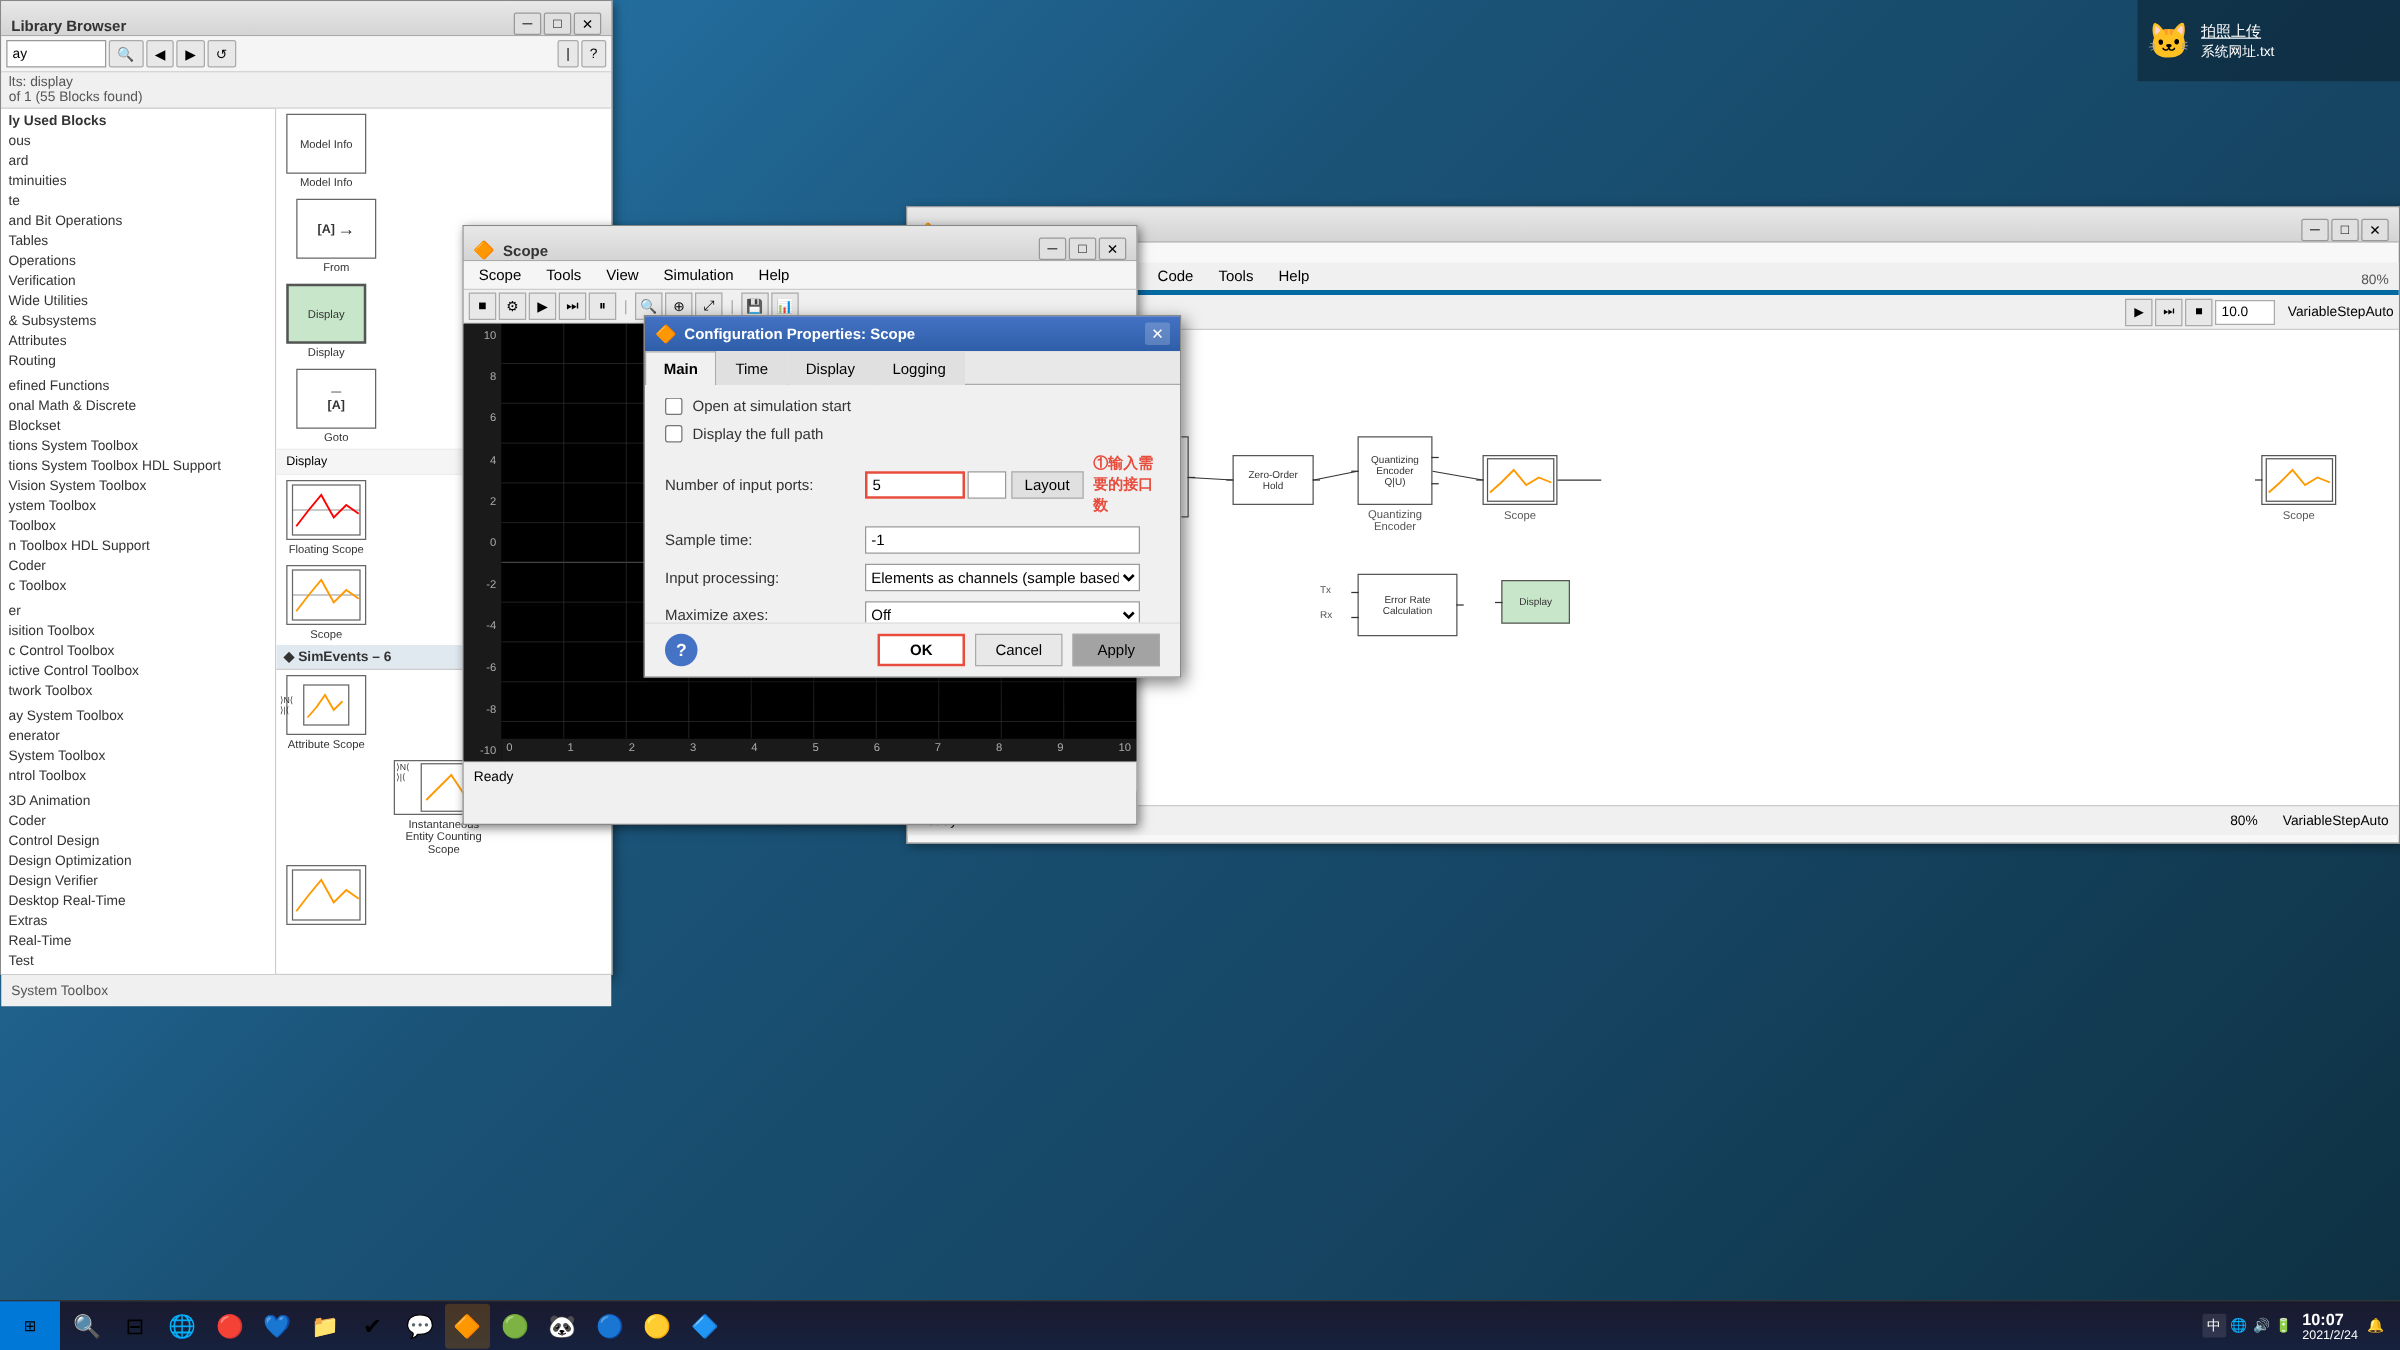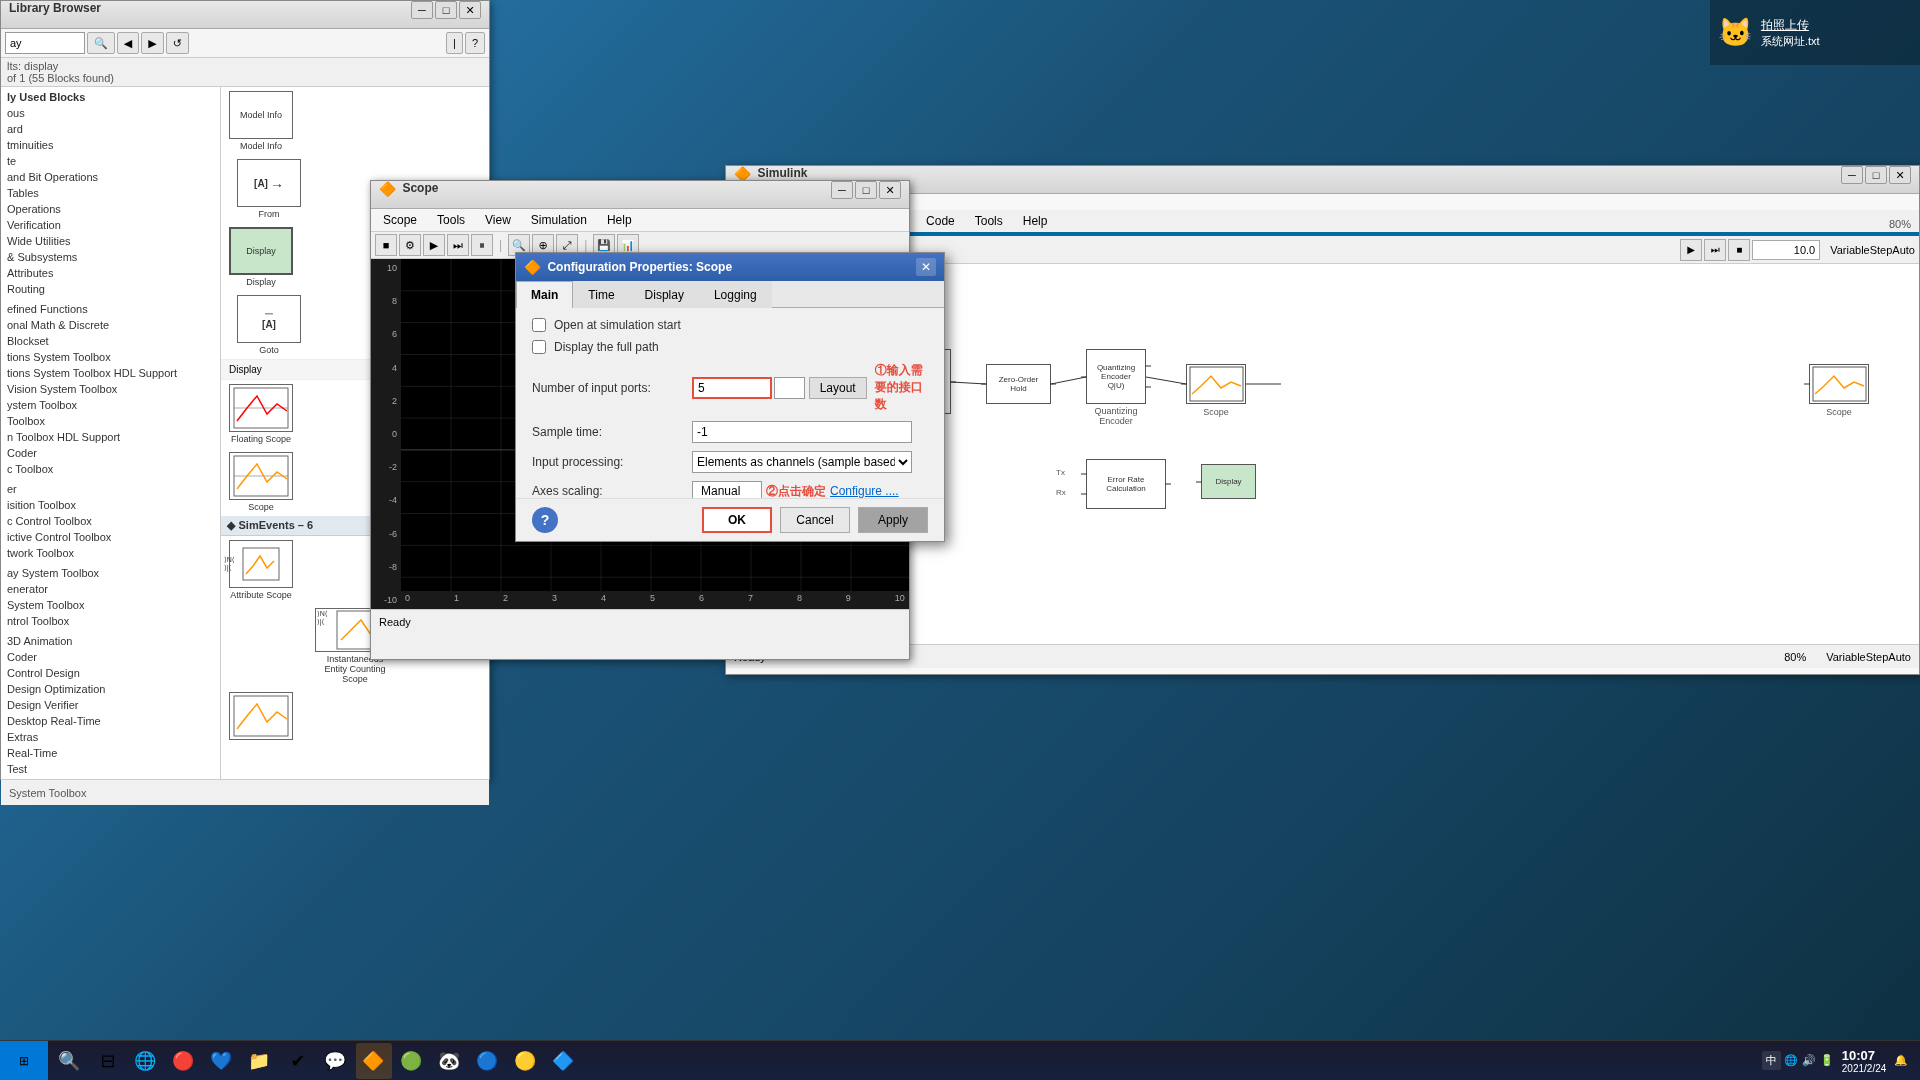--- a/index.html
+++ b/index.html
@@ -30,21 +30,21 @@
 
     
     .library-browser {
       position: absolute; top: 0; left: 0; width: 490px; height: 780px;
       background: #f0f0f0; border: 1px solid #888;
       box-shadow: 2px 2px 8px rgba(0,0,0,0.4);
       z-index: 10;
     }
     .window-titlebar {
       background: linear-gradient(to bottom, #e8e8e8, #d4d4d4);
-      height: 28px; display: flex; align-items: flex-start; padding: 0 8px;
+      height: 28px; display: flex; align-items: flex-end; padding: 0 8px;
       border-bottom: 1px solid #aaa; user-select: none;
     }
     .window-title { flex: 1; font-size: 12px; font-weight: 600; color: #333; }
     .window-controls { display: flex; gap: 2px; }
     .win-btn { width: 22px; height: 18px; display: flex; align-items: center; justify-content: center; font-size: 11px; cursor: pointer; border: 1px solid #999; background: #e0e0e0; border-radius: 2px; }
 
     .lib-toolbar { background: #f5f5f5; border-bottom: 1px solid #ccc; padding: 3px 4px; display: flex; align-items: center; gap: 2px; }
     .lib-search { width: 120px; height: 22px; border: 1px solid #999; padding: 2px 4px; font-size: 11px; }
     .lib-btn { height: 22px; padding: 0 6px; border: 1px solid #aaa; background: #e8e8e8; font-size: 11px; cursor: pointer; border-radius: 2px; }
 
@@ -446,20 +446,26 @@
       <input class="dialog-field-input2" value="-1" style="width: 220px;">
     </div>
 
     <div class="dialog-field-row">
       <span class="dialog-field-label">Input processing:</span>
       <select class="dialog-select" style="width:220px;">
         <option>Elements as channels (sample based)</option>
       </select>
     </div>
 
+    <div class="dialog-field-row">
+      <span class="dialog-field-label">Maximize axes:</span>
+      <select class="dialog-select" style="width:220px;">
+        <option>Off</option>
+      </select>
+    </div>
 
     <div class="dialog-field-row">
       <span class="dialog-field-label">Axes scaling:</span>
       <span style="font-size:12px;background:white;border:1px solid #999;padding:2px 8px;min-width:70px;">Manual</span>
       <span class="annotation-text" style="margin-left:4px;">②点击确定</span>
       <a class="configure-link">Configure ....</a>
     </div>
   </div>
   <div class="dialog-buttons">
     <div class="dialog-help-icon">?</div>
@@ -494,21 +500,21 @@
     <button style="width:22px;height:22px;font-size:10px;border:1px solid #aaa;background:#e8e8e8;cursor:pointer;">📄</button>
     <button style="width:22px;height:22px;font-size:10px;border:1px solid #aaa;background:#e8e8e8;cursor:pointer;">📂</button>
     <button style="width:22px;height:22px;font-size:10px;border:1px solid #aaa;background:#e8e8e8;cursor:pointer;">💾</button>
     <span style="margin:0 4px;color:#ccc;">|</span>
     <button style="width:22px;height:22px;font-size:10px;border:1px solid #aaa;background:#e8e8e8;cursor:pointer;">◀</button>
     <button style="width:22px;height:22px;font-size:10px;border:1px solid #aaa;background:#e8e8e8;cursor:pointer;">▶</button>
     <span style="flex:1;"></span>
     <button style="width:22px;height:22px;font-size:10px;border:1px solid #aaa;background:#e8e8e8;cursor:pointer;">▶</button>
     <button style="width:22px;height:22px;font-size:10px;border:1px solid #aaa;background:#e8e8e8;cursor:pointer;">⏭</button>
     <button style="width:22px;height:22px;font-size:10px;border:1px solid #aaa;background:#e8e8e8;cursor:pointer;">■</button>
-    <input style="width: 68px; height: 20px; border: 1px solid rgb(170, 170, 170); font-size: 11px; text-align: right; padding: 0px 4px;" value="10.0">
+    <input style="width: 48px; height: 20px; border: 1px solid rgb(170, 170, 170); font-size: 11px; padding: 0px 4px;" value="10.0">
     <span style="font-size:11px;margin-left:8px;">VariableStepAuto</span>
   </div>
 
   <div class="simulink-canvas" style="height:380px;position:relative;overflow:hidden;background:white;">
 
     <div class="simulink-block" style="left:60px;top:100px;width:50px;height:40px;position:absolute;">
       <div class="block-port-in" style="top:30%;"></div>
       <div class="block-port-in" style="top:70%;"></div>
       <div class="block-port-out"></div>
       <span style="font-size:16px;">×</span>

